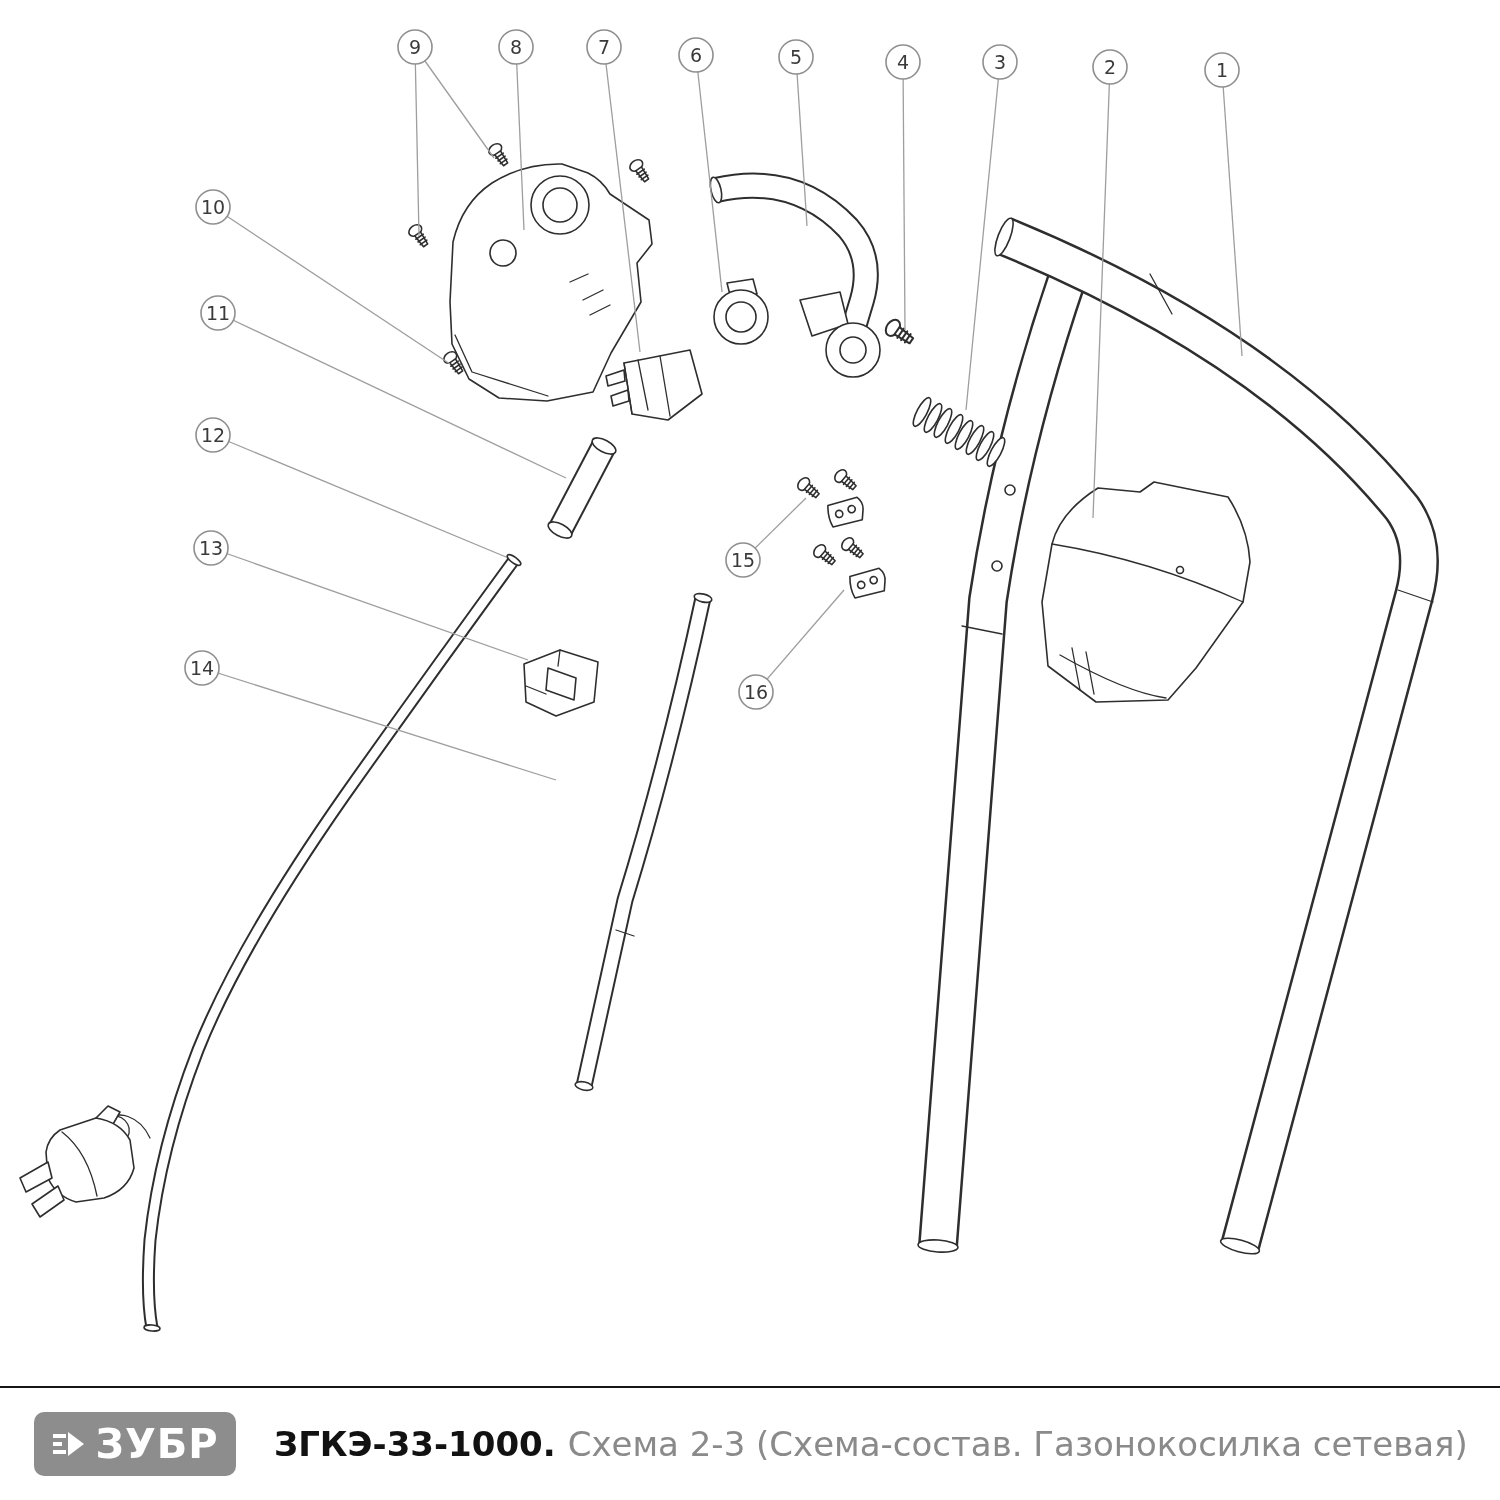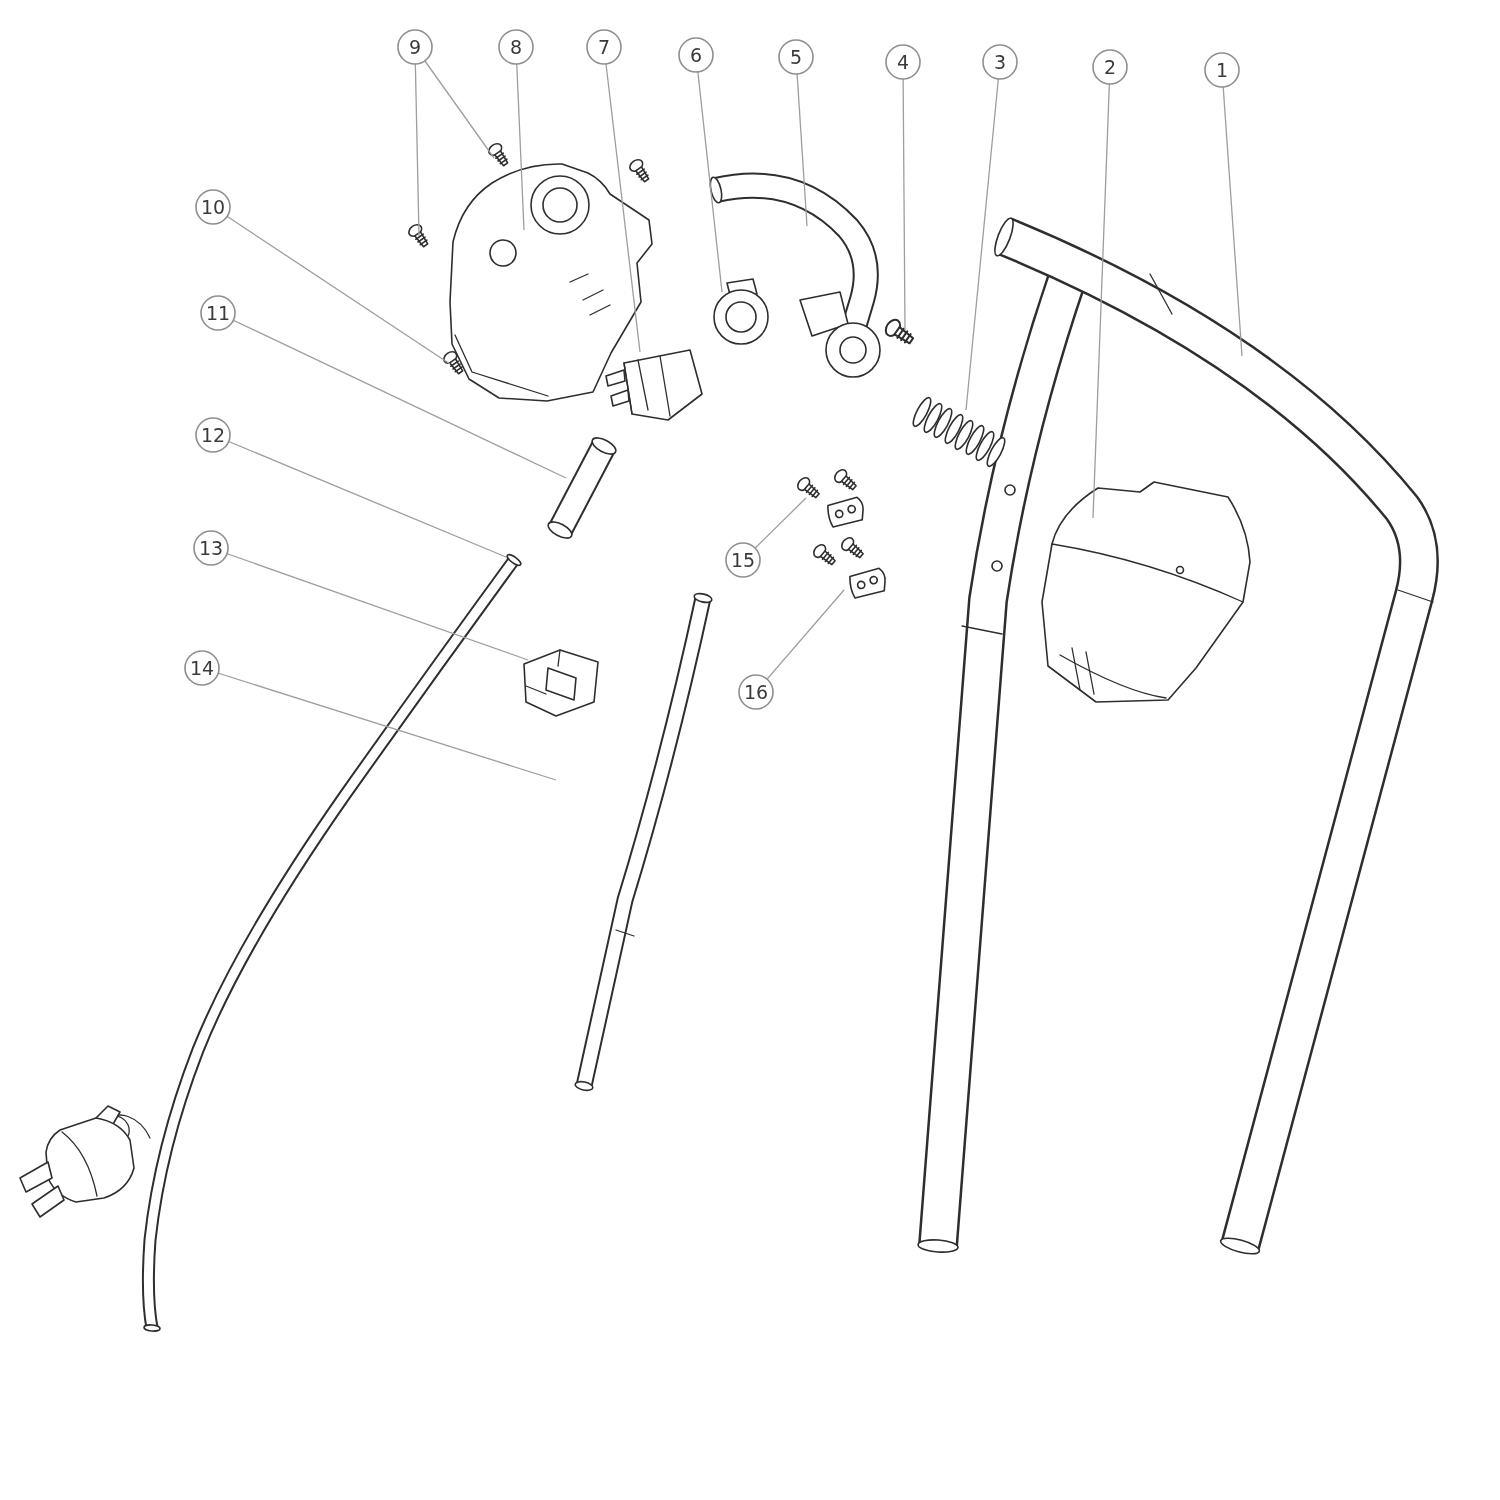--- a/index.html
+++ b/index.html
@@ -249,14 +249,26 @@
       <text class="ct" x="743" y="567">15</text>
     </g>
     <g>
       <line class="leader" x1="756" y1="692" x2="844" y2="590"></line>
       <circle class="co" cx="756" cy="692" r="17"></circle>
       <text class="ct" x="756" y="699">16</text>
     </g>
   </g>
 </svg>
 
+  <div class="footer">
+    <div class="logo">
+      <svg width="34" height="30" viewBox="0 0 34 30">
+        <path d="M2 7 h13 M2 15 h9 M2 23 h13" stroke="#ffffff" stroke-width="4" fill="none"></path>
+        <path d="M17 3 L33 15 L17 27 Z" fill="#ffffff"></path>
+      </svg>
+      <span class="brand">ЗУБР</span>
+    </div>
+    <div class="caption">
+      <span class="model">ЗГКЭ-33-1000.</span><span class="subtitle">Схема 2-3 (Схема-состав. Газонокосилка сетевая)</span>
+    </div>
+  </div>
 
 </div>
 
 </body></html>

